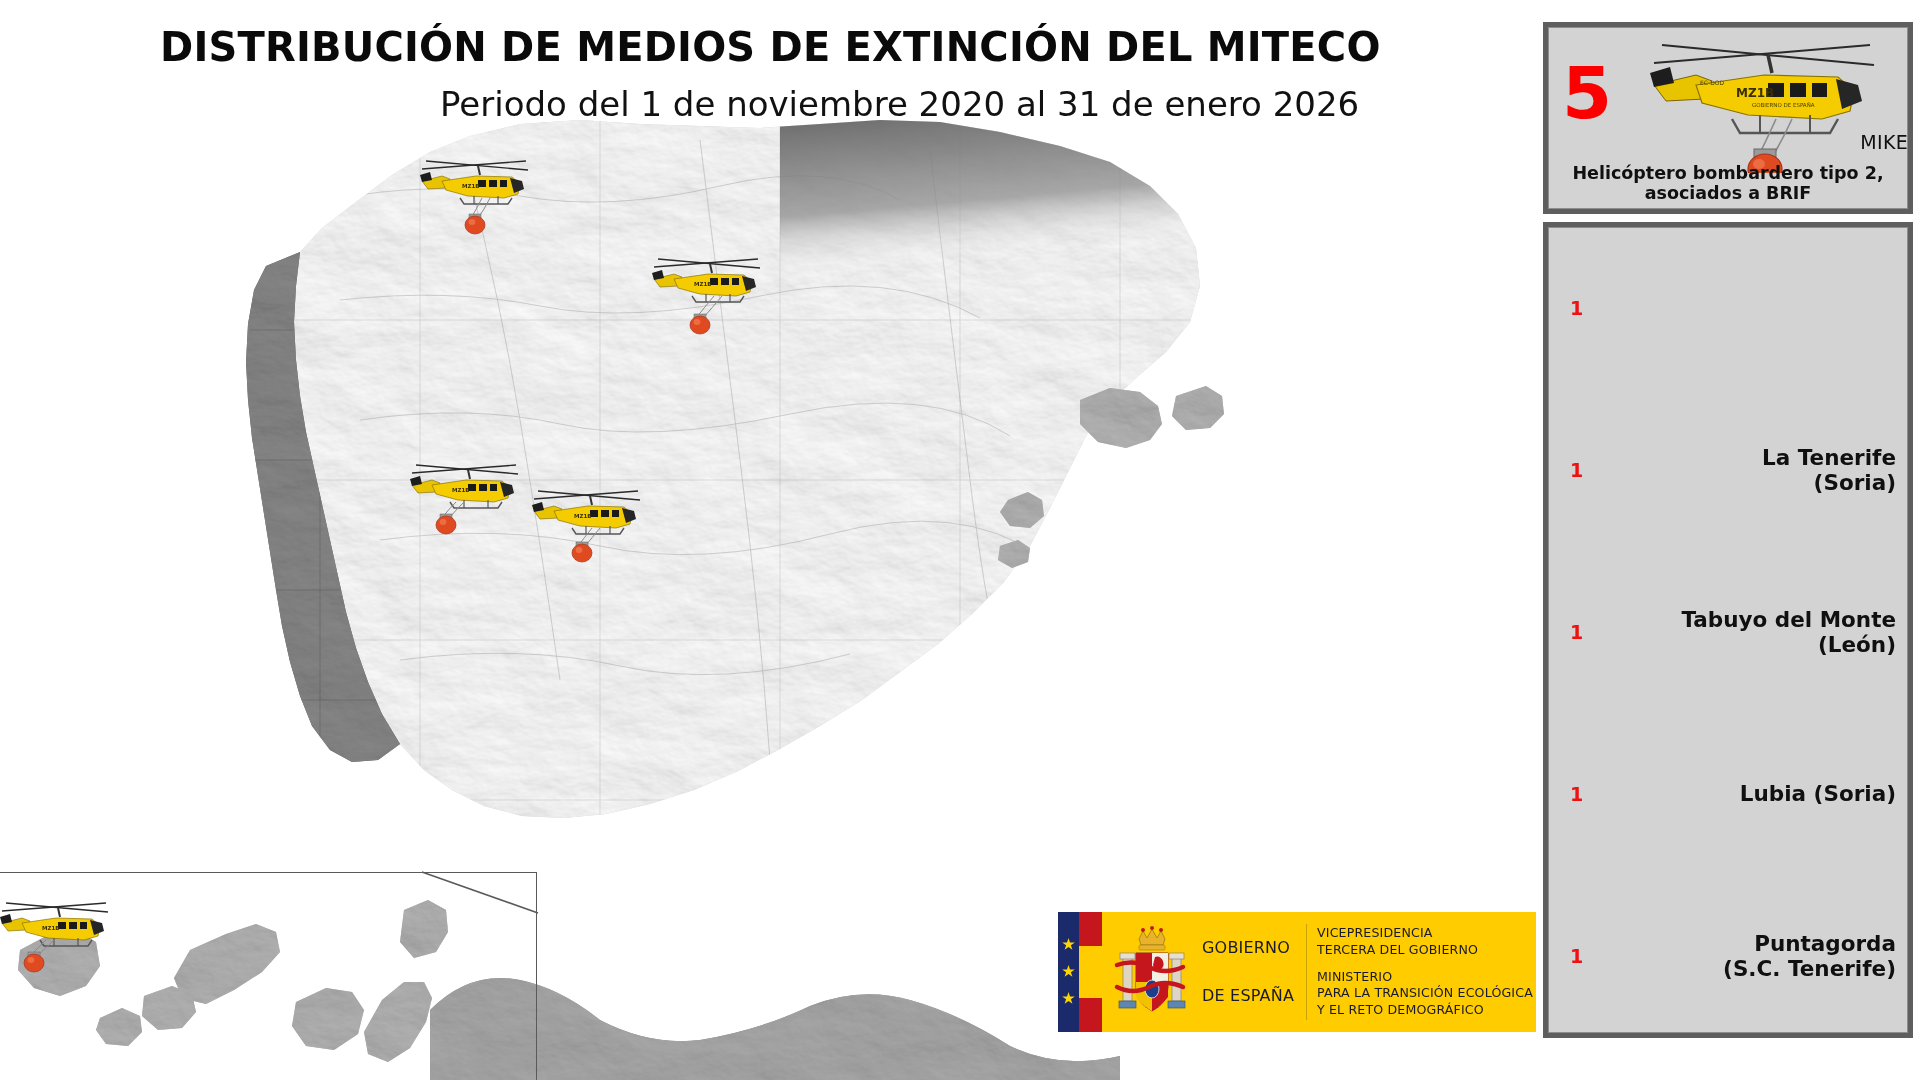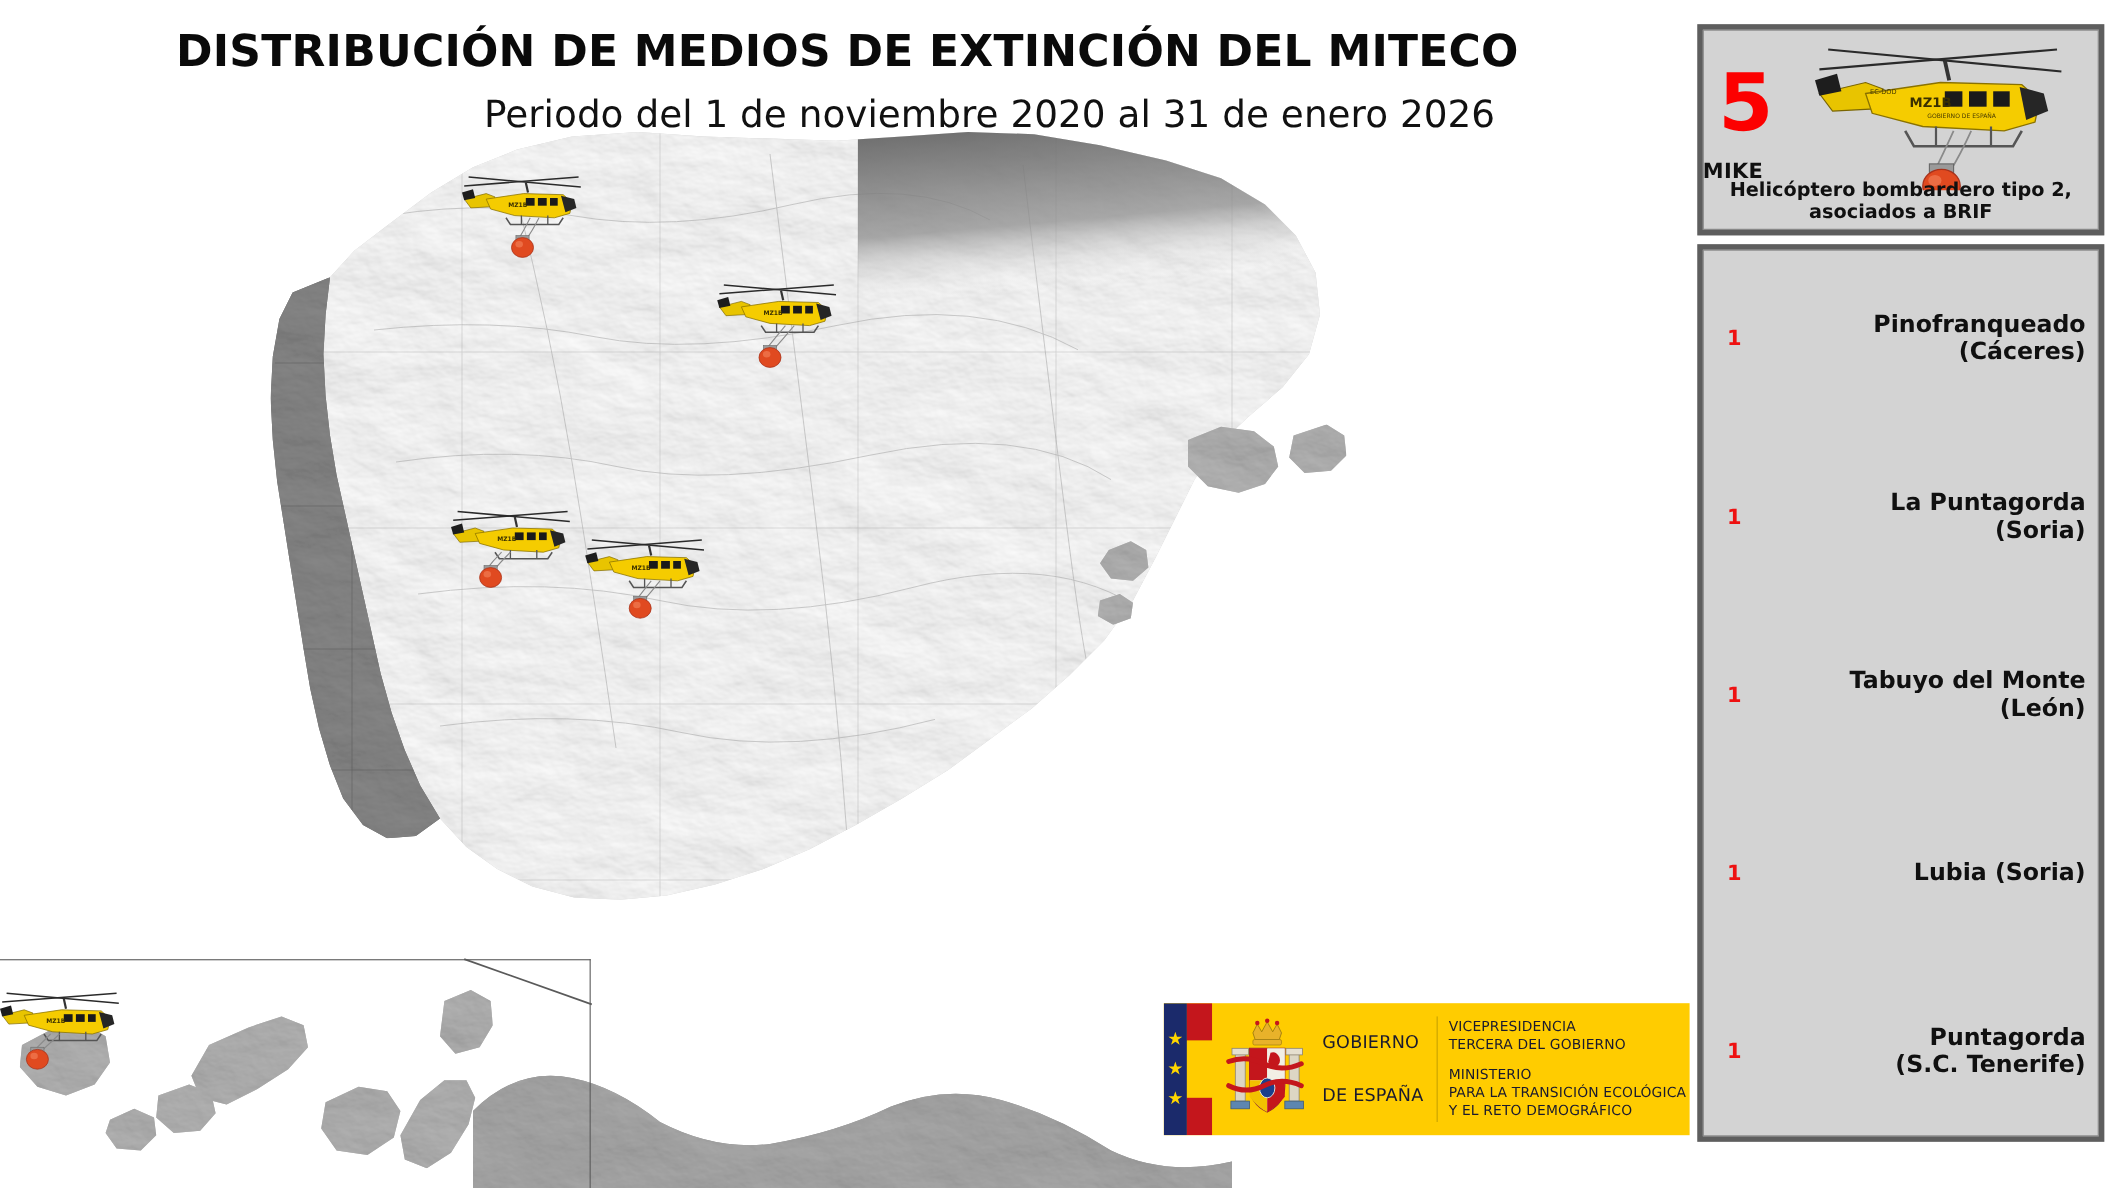--- a/index.html
+++ b/index.html
@@ -53,22 +53,22 @@
     position:relative;
   }
   #legend-box{height:192px;margin-bottom:8px;overflow:hidden;}
   #legend-count{
     position:absolute;left:14px;top:30px;
     color:#fc0000;font-size:72px;font-weight:bold;line-height:1;
     font-family:"DejaVu Sans","Liberation Sans",sans-serif;
   }
   #legend-heli{position:absolute;left:92px;top:-4px;}
   #legend-name{
-    position:absolute;left:0;right:0;top:118px;text-align:left;
-    font-size:19px;font-weight:bold;color:#101010;letter-spacing:.3px;
+    position:absolute;left:0;right:0;top:104px;text-align:right;
+    font-size:19px;font-weight:normal;color:#101010;letter-spacing:.3px;
   }
   #legend-desc{
     position:absolute;left:4px;right:4px;top:136px;text-align:center;
     font-size:17.5px;font-weight:bold;color:#101010;line-height:1.15;
   }
 
   #base-list{height:816px;padding:0;}
   .base-row{
     position:relative;height:162px;box-sizing:border-box;
   }
@@ -469,30 +469,26 @@
     <div id="legend-desc">
       <div>Helicóptero bombardero tipo 2,</div>
       <div>asociados a BRIF</div>
     </div>
   </div>
 
   <div id="base-list" class="panel-box">
 
     <div class="base-row">
       <div class="base-count">1</div>
-      <div class="base-name">
-        <div>Pinofranqueado</div>
-        <div>(Cáceres)</div>
-      </div>
     </div>
 
     <div class="base-row">
       <div class="base-count">1</div>
       <div class="base-name">
-        <div>La Puntagorda</div>
+        <div>La Tenerife</div>
         <div>(Soria)</div>
       </div>
     </div>
 
     <div class="base-row">
       <div class="base-count">1</div>
       <div class="base-name">
         <div>Tabuyo del Monte</div>
         <div>(León)</div>
       </div>

